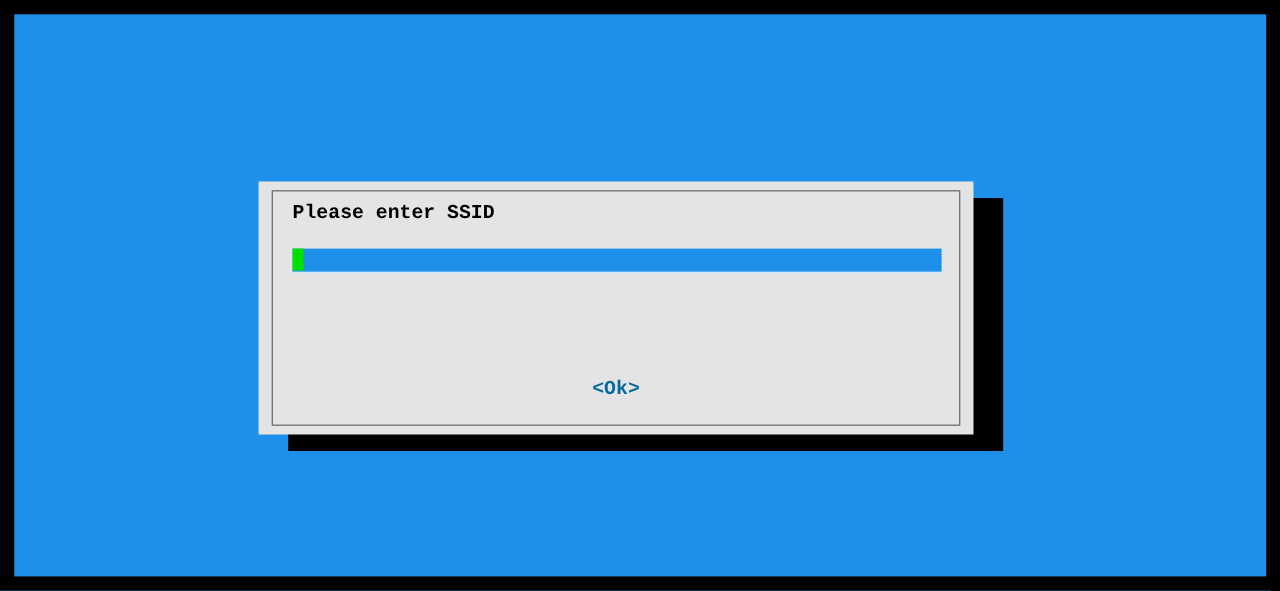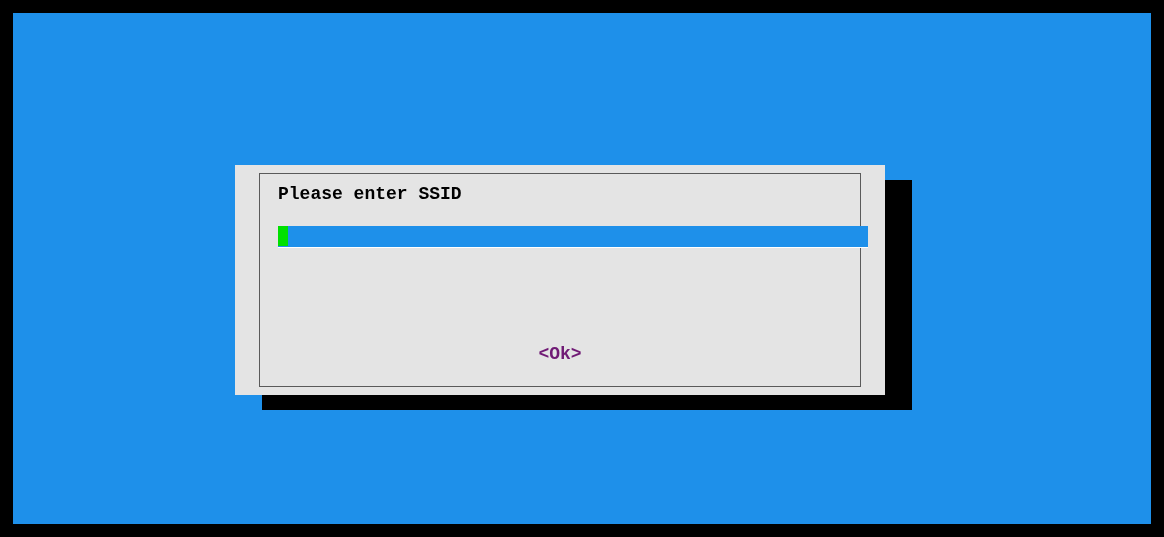--- a/index.html
+++ b/index.html
@@ -31,21 +31,21 @@
       height: 230px;
       background: #000;
     }
     .dialog {
       position: absolute;
       top: 152px;
       left: 222px;
       width: 650px;
       height: 230px;
       background: #e4e4e4;
-      padding: 8px 24px;
+      padding: 8px 12px;
     }
     .dialog-inner {
       width: 100%;
       height: 100%;
       border: 1px solid #5a5a5a;
       position: relative;
     }
     .prompt {
       position: absolute;
       top: 10px;
@@ -69,21 +69,21 @@
       width: 10px;
       height: 20px;
       background: #00e000;
     }
     .ok-button {
       position: absolute;
       bottom: 22px;
       left: 0;
       width: 100%;
       text-align: center;
-      color: #701a75;
+      color: #0369a1;
       font-weight: bold;
     }
   </style>
 </head>
 <body>
 
 <div class="screen">
   <div class="dialog-shadow"></div>
   <div class="dialog">
     <div class="dialog-inner">

